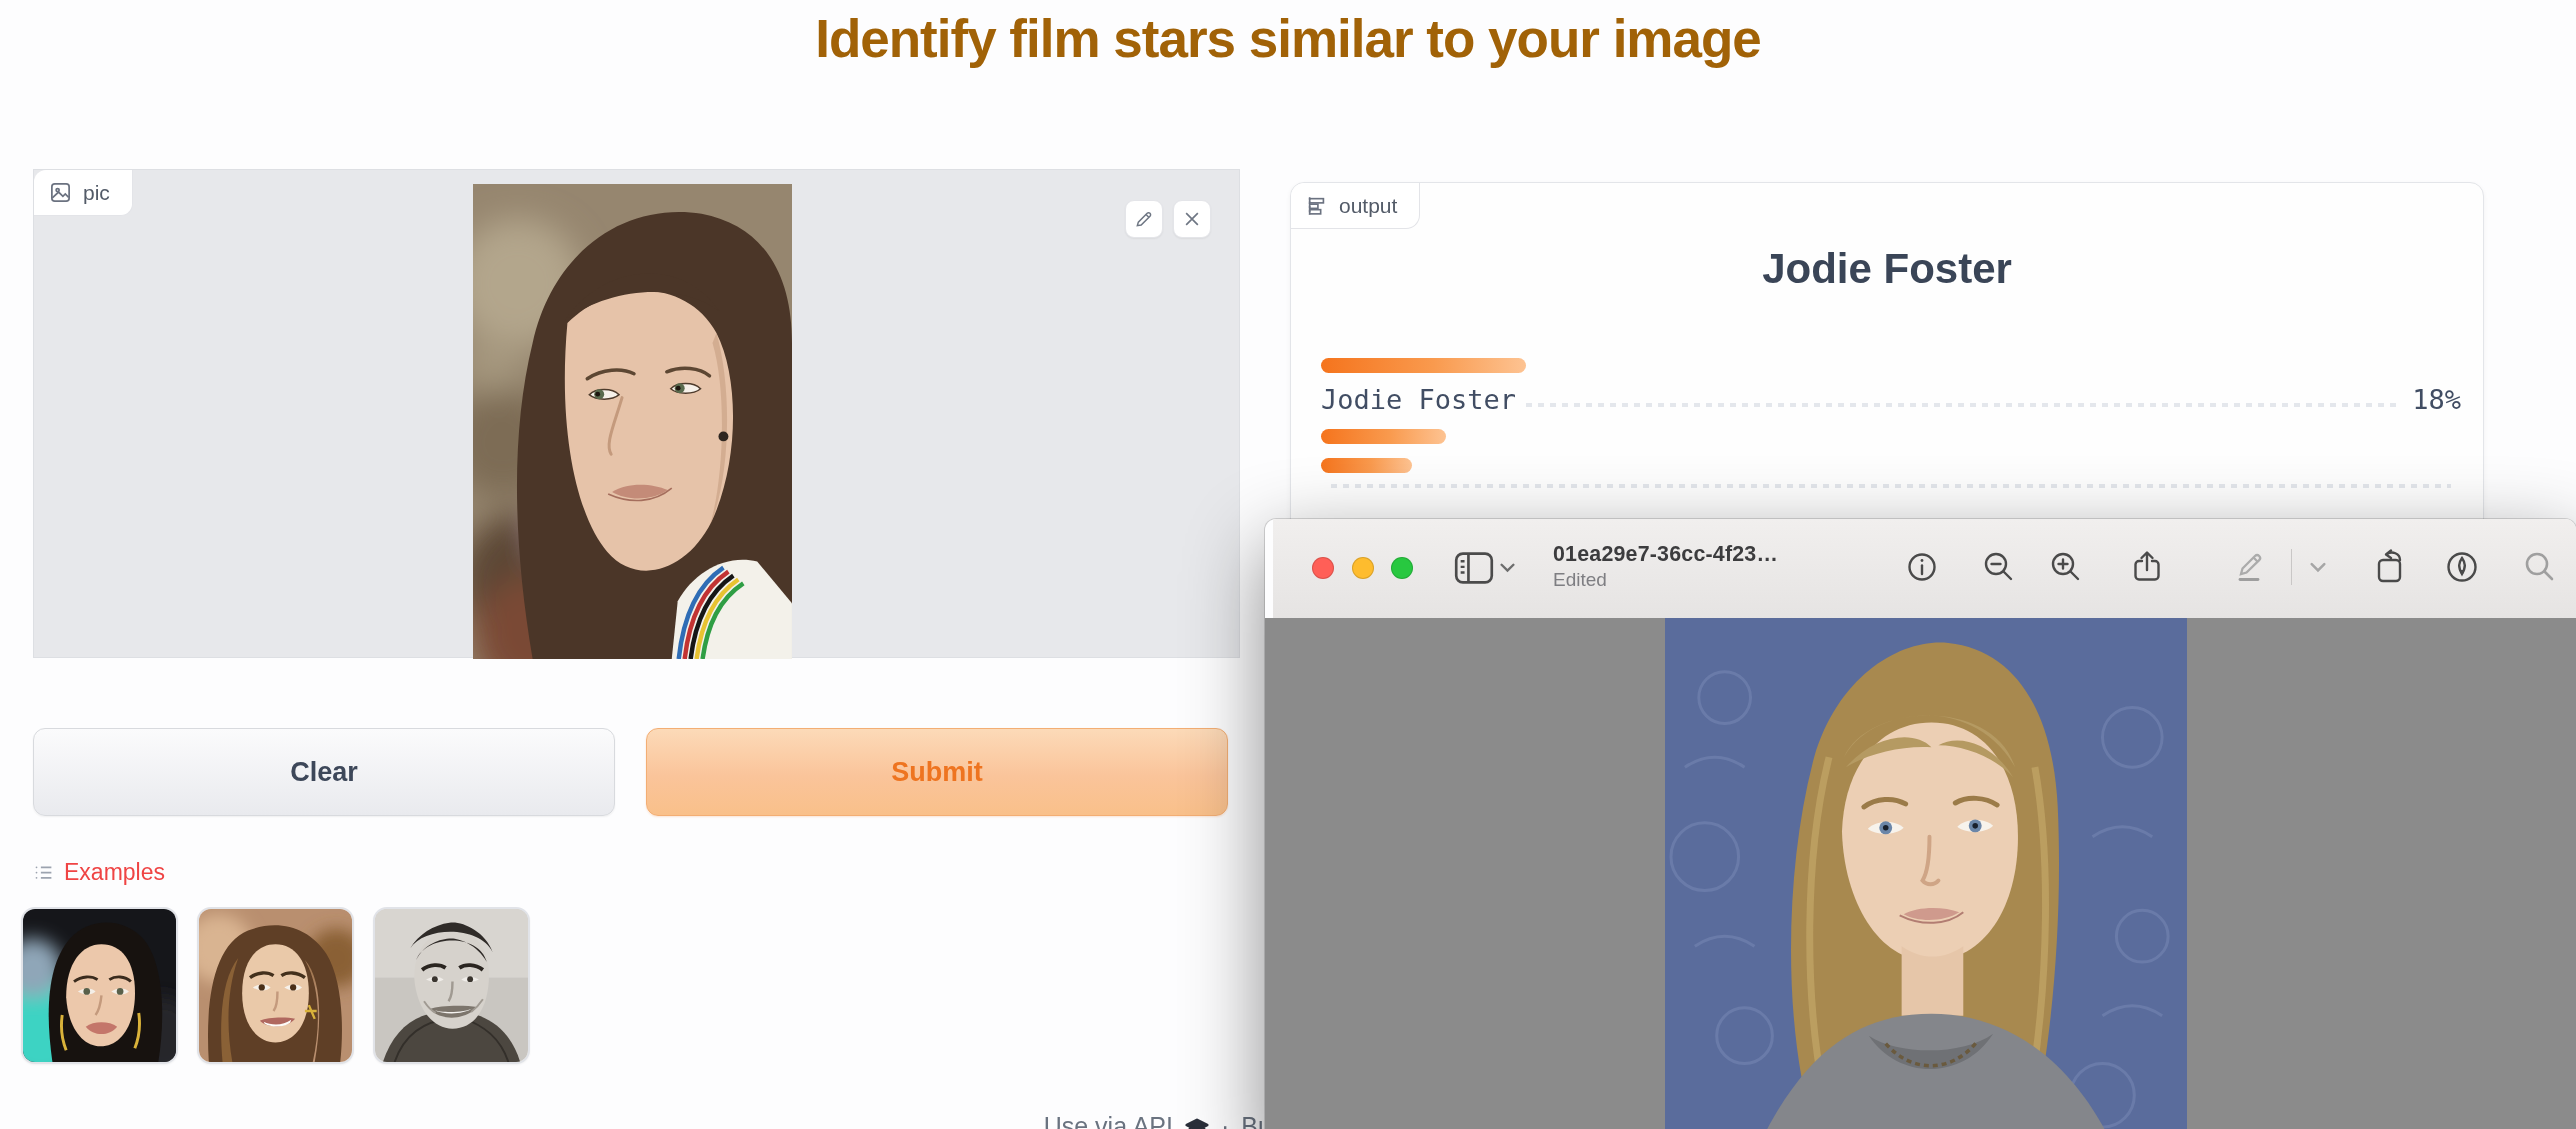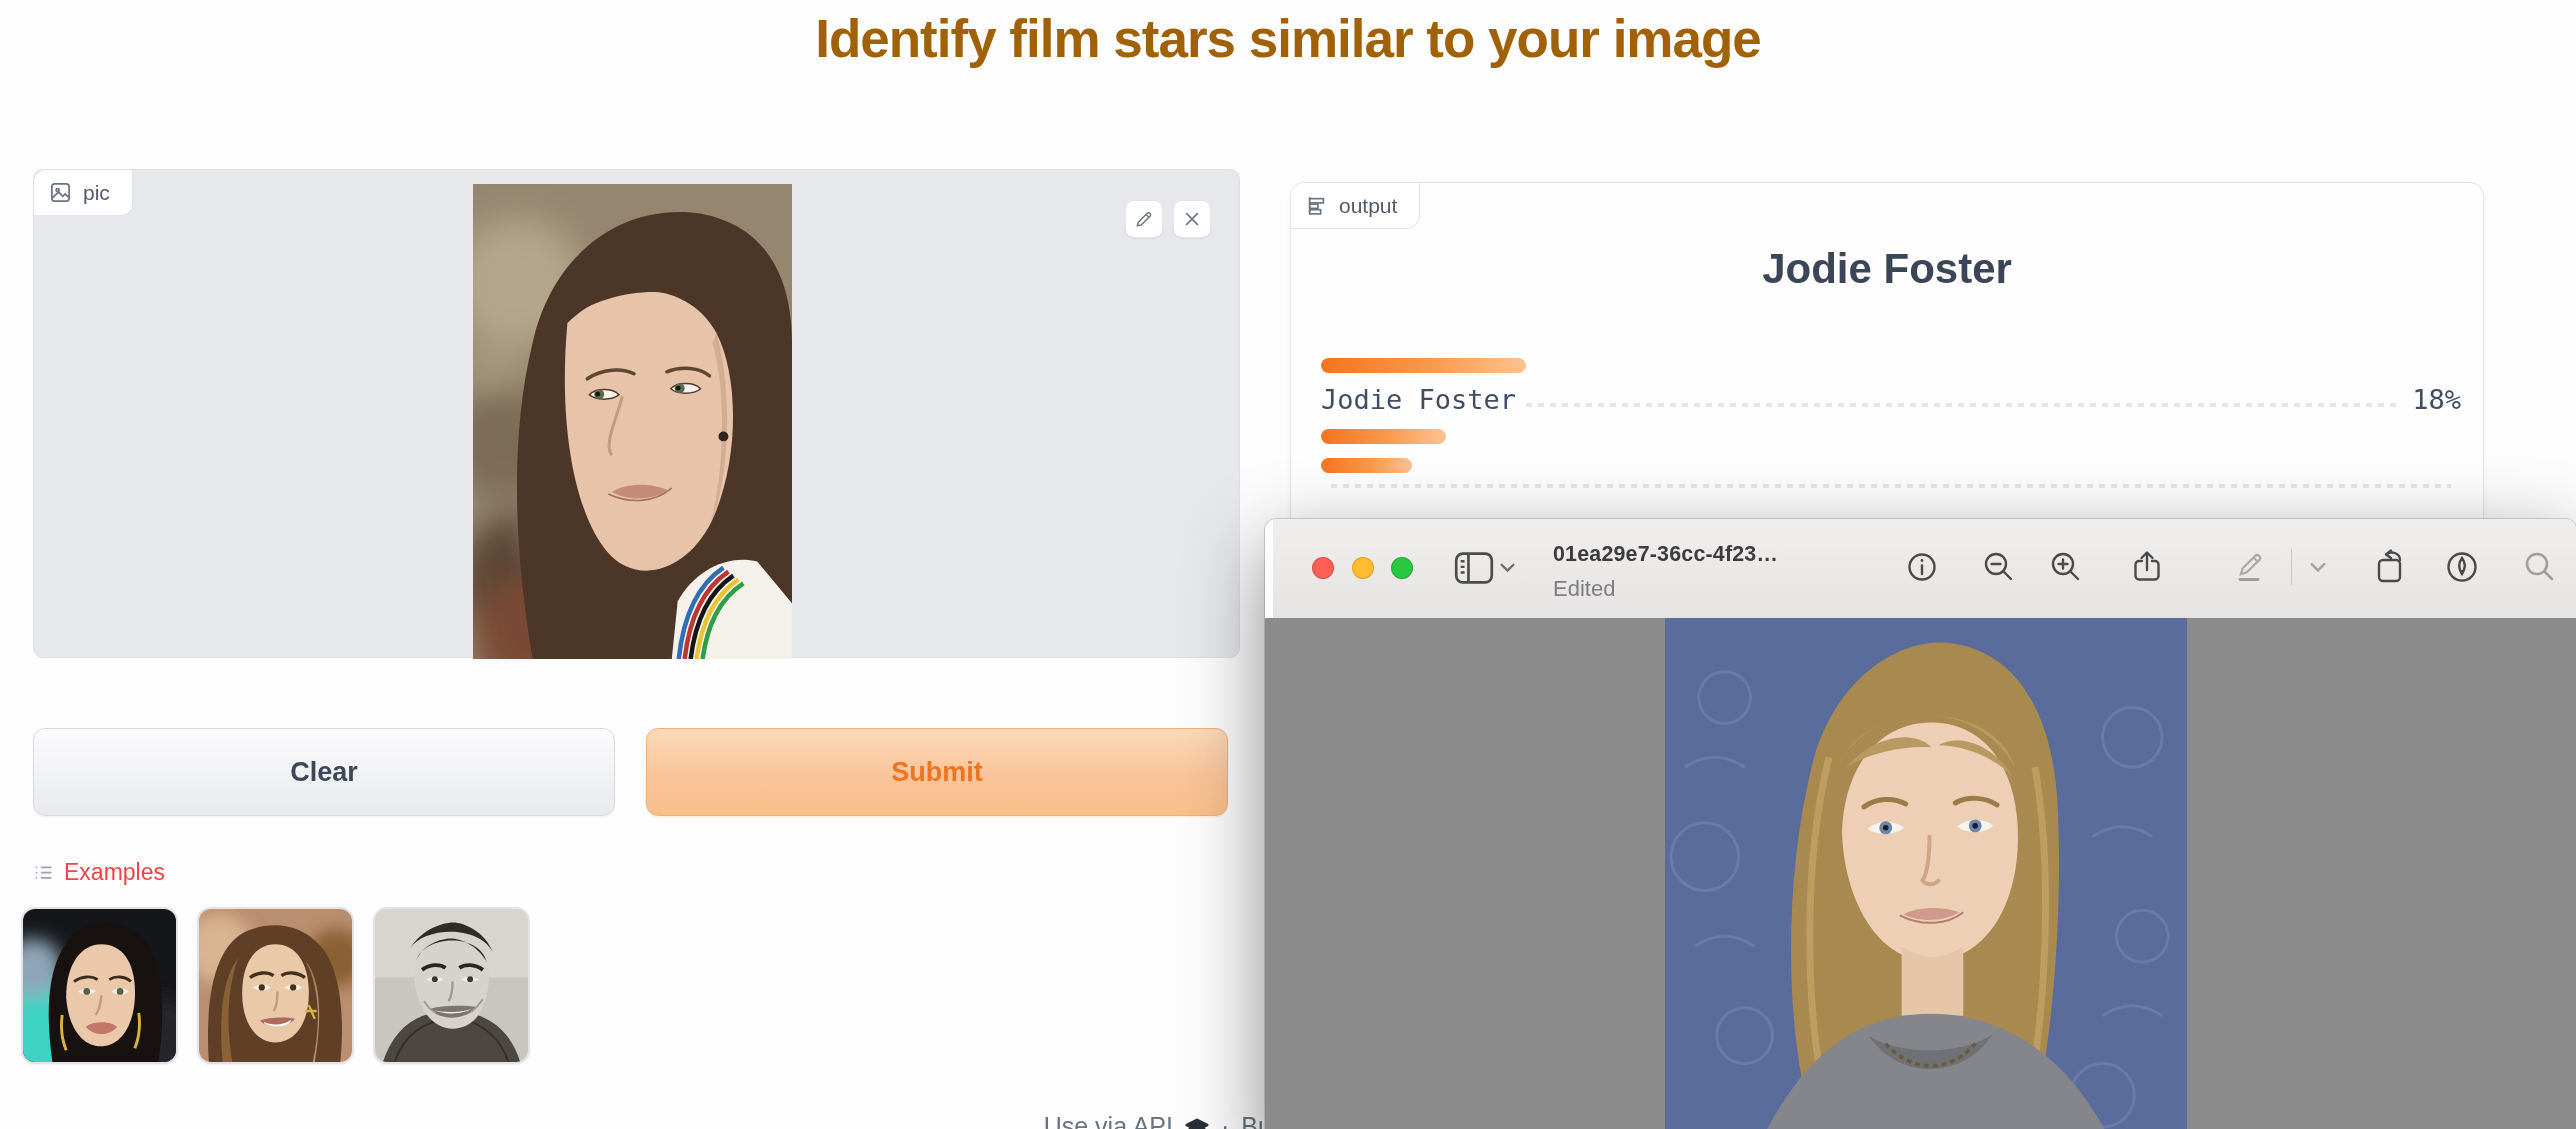--- a/index.html
+++ b/index.html
@@ -6,21 +6,21 @@
   html,body{width:2576px;height:1130px;overflow:hidden}
   body{position:relative;background:#fdfdfe;font-family:"Liberation Sans","DejaVu Sans",sans-serif;-webkit-font-smoothing:antialiased}
   .abs{position:absolute}
 
   
   #page-title{left:0;top:8px;width:2576px;text-align:center;font-size:53px;font-weight:700;
     color:#a16207;letter-spacing:-1px}
 
   
   #pic-panel{left:33px;top:169px;width:1207px;height:489px;background:#e7e8eb;
-    border:1px solid #dddfe3;border-radius:10px}
+    border:1px solid #dddfe3;border-radius:0}
   .block-tab{display:flex;align-items:center;gap:11px;height:46px;padding:0 22px 0 15px;
     background:#fff;border-right:1px solid #e3e4e8;border-bottom:1px solid #e3e4e8;
     border-radius:12px 0 12px 0;position:absolute;left:0;top:0;
     font-size:21px;color:#535b68}
   .block-tab svg{flex:none}
   .img-toolbtn{position:absolute;width:38px;height:38px;border-radius:9px;background:#fff;
     border:1px solid #e4e5e9;box-shadow:0 1px 2px rgba(0,0,0,.06);
     display:flex;align-items:center;justify-content:center;cursor:pointer}
   #pic-photo{left:439px;top:14px;width:319px;height:475px;overflow:hidden}
 
@@ -64,21 +64,21 @@
   #preview-window{left:1265px;top:519px;width:1311px;height:637px;border-radius:11px 11px 0 0;
     box-shadow:0 25px 80px rgba(0,0,0,.45),0 0 0 1px rgba(0,0,0,.14);z-index:20;overflow:hidden}
   #pw-toolbar{position:absolute;left:8px;top:0;width:100%;height:123px;
     background:linear-gradient(180deg,#f1efee,#e3e1e0);border-bottom:1px solid #bcb9b8}
   .light{position:absolute;top:38px;width:22px;height:22px;border-radius:50%;
     box-shadow:inset 0 0 0 1px rgba(0,0,0,.14);cursor:pointer}
   #pw-sidebar-btn{position:absolute;left:181px;top:28px;width:66px;height:42px;
     display:flex;align-items:center;gap:6px;cursor:pointer}
   #pw-titles{position:absolute;left:280px;top:23px}
   #pw-title{font-size:21.4px;font-weight:700;color:#3c3c3e;letter-spacing:0.2px}
-  #pw-status{font-size:22px;color:#7e7e82;margin-top:9px}
+  #pw-status{font-size:19px;color:#7e7e82;margin-top:2px}
   .tb-btn{position:absolute;top:26px;width:44px;height:44px;display:flex;
     align-items:center;justify-content:center;cursor:pointer}
   .tb-divider{position:absolute;top:30px;width:1px;height:36px;background:#c9c7c6}
   #pw-content{position:absolute;left:0;top:99px;width:100%;height:537px;background:#8b8b8b}
   #pw-photo{position:absolute;left:400px;top:0;width:522px;height:537px}
 
   svg{display:block}
 </style>
 </head>
 <body>

